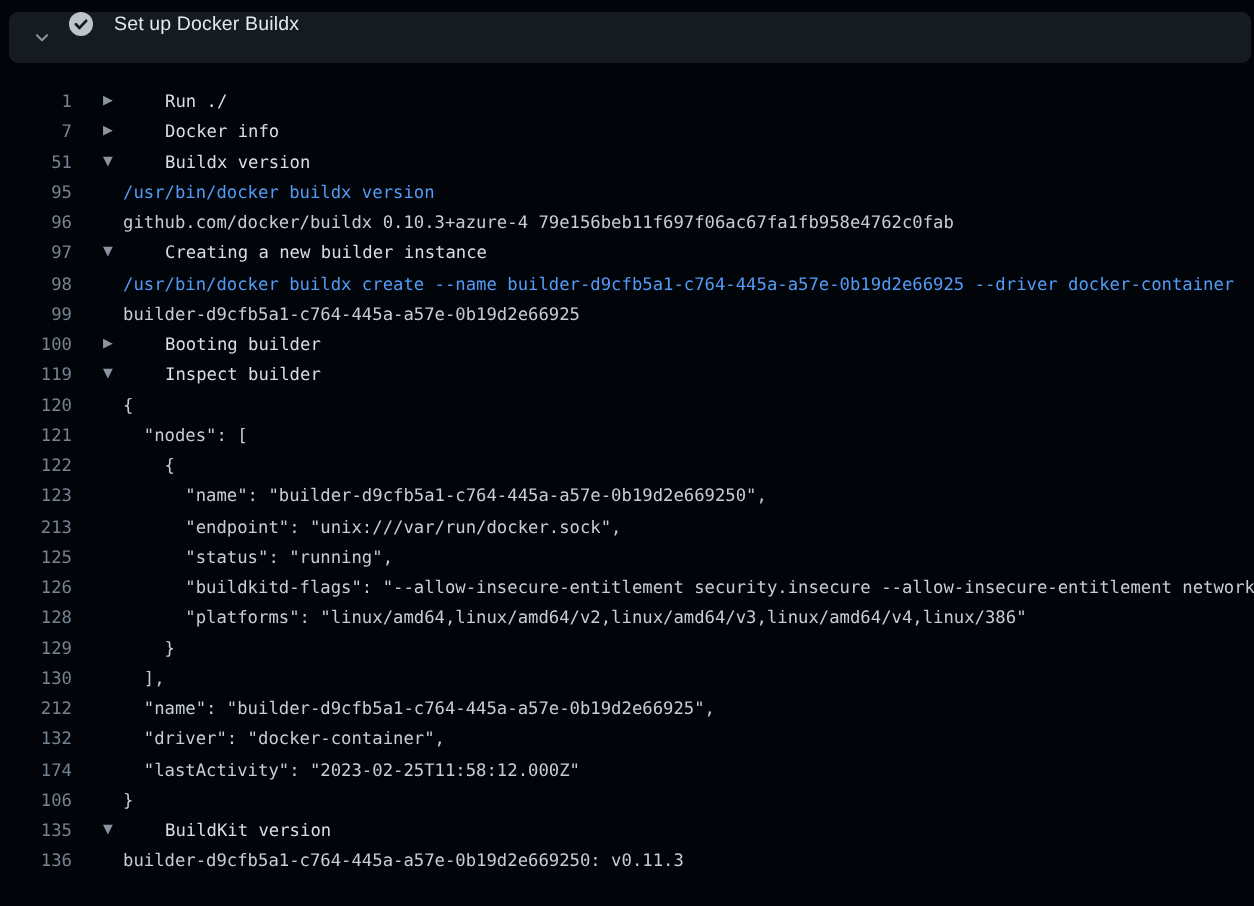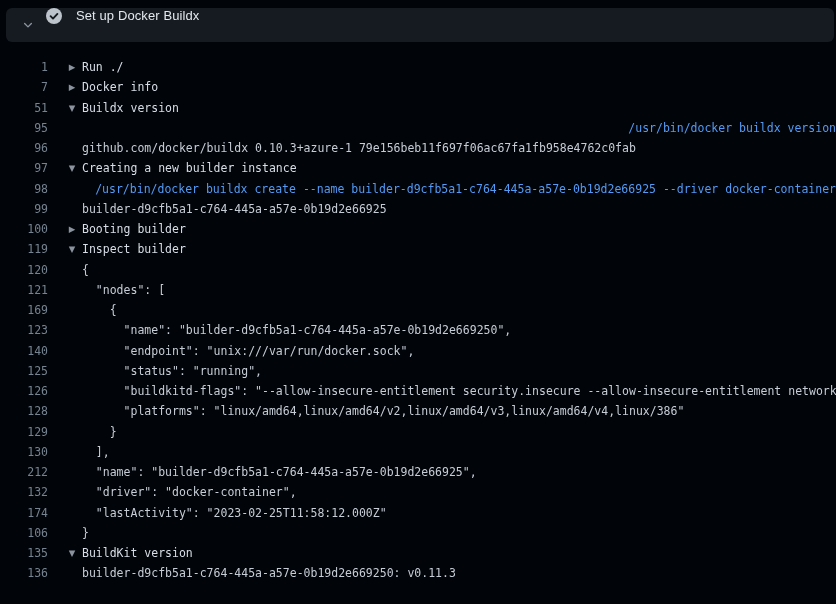--- a/index.html
+++ b/index.html
@@ -68,22 +68,22 @@
     font-family: "DejaVu Sans", sans-serif;
     font-size: 8.5px;
     color: #8b949e;
   }
   .log-line .text {
     flex: 1 1 auto;
     overflow: hidden;
     color: #c6cdd5;
   }
   .log-line.group { cursor: pointer; }
-  .log-line.group .text { color: #d8dee6; }
-  .log-line.command .text { color: #539bf5; text-align: right; }
+  .log-line.group .text { color: #d8dee6; margin-left: 28px; }
+  .log-line.command .text { color: #539bf5; }
 </style>
 </head>
 <body>
 
 <div class="stage">
 
   <div class="step-header">
     <span class="chev-slot">
       <svg width="12" height="12" viewBox="0 0 16 16">
         <path d="M3.5 6 8 10.5 12.5 6" fill="none" stroke="#8b949e" stroke-width="1.8" stroke-linecap="round" stroke-linejoin="round"></path>
@@ -96,31 +96,31 @@
       </svg>
     </span>
     <span class="step-title">Set up Docker Buildx</span>
   </div>
 
   <div class="log" id="log">
       <div class="log-line group"><span class="num">1</span><span class="arrow">▶</span><span class="text">Run ./</span></div>
       <div class="log-line group"><span class="num">7</span><span class="arrow">▶</span><span class="text">Docker info</span></div>
       <div class="log-line group"><span class="num">51</span><span class="arrow">▼</span><span class="text">Buildx version</span></div>
       <div class="log-line command"><span class="num">95</span><span class="arrow"></span><span class="text">/usr/bin/docker buildx version</span></div>
-      <div class="log-line output"><span class="num">96</span><span class="arrow"></span><span class="text">github.com/docker/buildx 0.10.3+azure-1 79e156beb11f697f06ac67fa1fb958e4762c0fab</span></div>
+      <div class="log-line output"><span class="num">96</span><span class="arrow"></span><span class="text">github.com/docker/buildx 0.10.3+azure-4 79e156beb11f697f06ac67fa1fb958e4762c0fab</span></div>
       <div class="log-line group"><span class="num">97</span><span class="arrow">▼</span><span class="text">Creating a new builder instance</span></div>
       <div class="log-line command"><span class="num">98</span><span class="arrow"></span><span class="text">/usr/bin/docker buildx create --name builder-d9cfb5a1-c764-445a-a57e-0b19d2e66925 --driver docker-container</span></div>
       <div class="log-line output"><span class="num">99</span><span class="arrow"></span><span class="text">builder-d9cfb5a1-c764-445a-a57e-0b19d2e66925</span></div>
       <div class="log-line group"><span class="num">100</span><span class="arrow">▶</span><span class="text">Booting builder</span></div>
       <div class="log-line group"><span class="num">119</span><span class="arrow">▼</span><span class="text">Inspect builder</span></div>
       <div class="log-line output"><span class="num">120</span><span class="arrow"></span><span class="text">{</span></div>
       <div class="log-line output"><span class="num">121</span><span class="arrow"></span><span class="text">  "nodes": [</span></div>
-      <div class="log-line output"><span class="num">169</span><span class="arrow"></span><span class="text">    {</span></div>
+      <div class="log-line output"><span class="num">122</span><span class="arrow"></span><span class="text">    {</span></div>
       <div class="log-line output"><span class="num">123</span><span class="arrow"></span><span class="text">      "name": "builder-d9cfb5a1-c764-445a-a57e-0b19d2e669250",</span></div>
-      <div class="log-line output"><span class="num">140</span><span class="arrow"></span><span class="text">      "endpoint": "unix:///var/run/docker.sock",</span></div>
+      <div class="log-line output"><span class="num">213</span><span class="arrow"></span><span class="text">      "endpoint": "unix:///var/run/docker.sock",</span></div>
       <div class="log-line output"><span class="num">125</span><span class="arrow"></span><span class="text">      "status": "running",</span></div>
       <div class="log-line output"><span class="num">126</span><span class="arrow"></span><span class="text">      "buildkitd-flags": "--allow-insecure-entitlement security.insecure --allow-insecure-entitlement network.host",</span></div>
       <div class="log-line output"><span class="num">128</span><span class="arrow"></span><span class="text">      "platforms": "linux/amd64,linux/amd64/v2,linux/amd64/v3,linux/amd64/v4,linux/386"</span></div>
       <div class="log-line output"><span class="num">129</span><span class="arrow"></span><span class="text">    }</span></div>
       <div class="log-line output"><span class="num">130</span><span class="arrow"></span><span class="text">  ],</span></div>
       <div class="log-line output"><span class="num">212</span><span class="arrow"></span><span class="text">  "name": "builder-d9cfb5a1-c764-445a-a57e-0b19d2e66925",</span></div>
       <div class="log-line output"><span class="num">132</span><span class="arrow"></span><span class="text">  "driver": "docker-container",</span></div>
       <div class="log-line output"><span class="num">174</span><span class="arrow"></span><span class="text">  "lastActivity": "2023-02-25T11:58:12.000Z"</span></div>
       <div class="log-line output"><span class="num">106</span><span class="arrow"></span><span class="text">}</span></div>
       <div class="log-line group"><span class="num">135</span><span class="arrow">▼</span><span class="text">BuildKit version</span></div>

